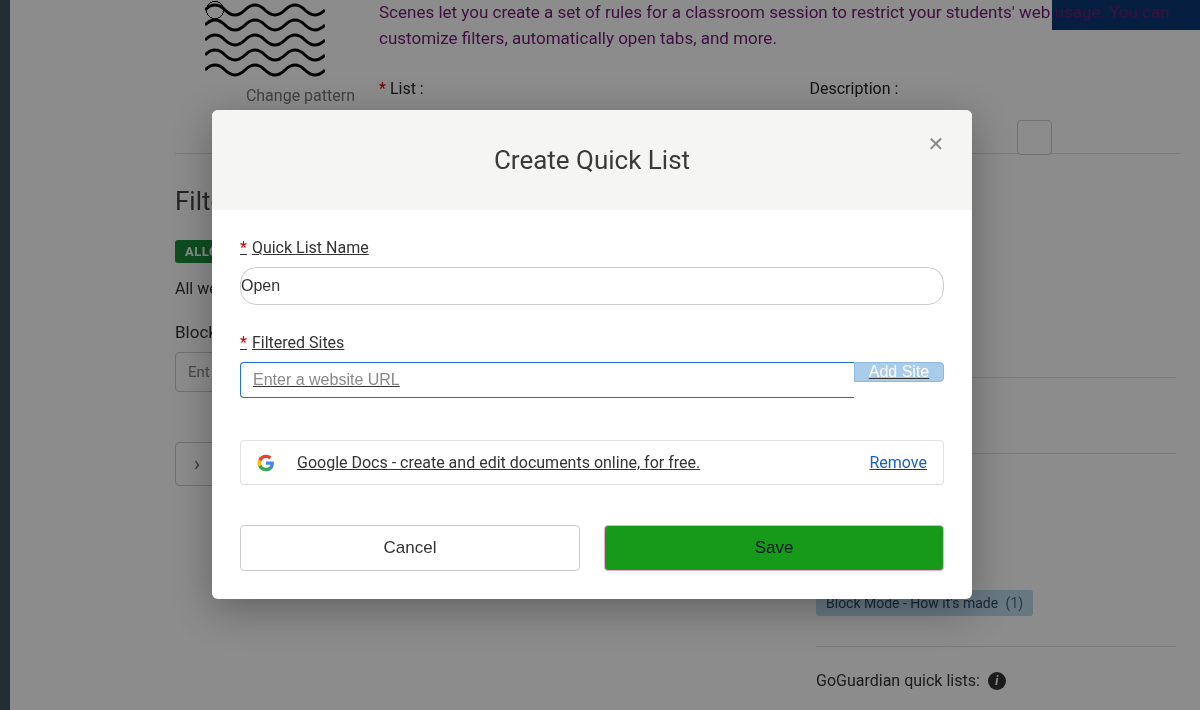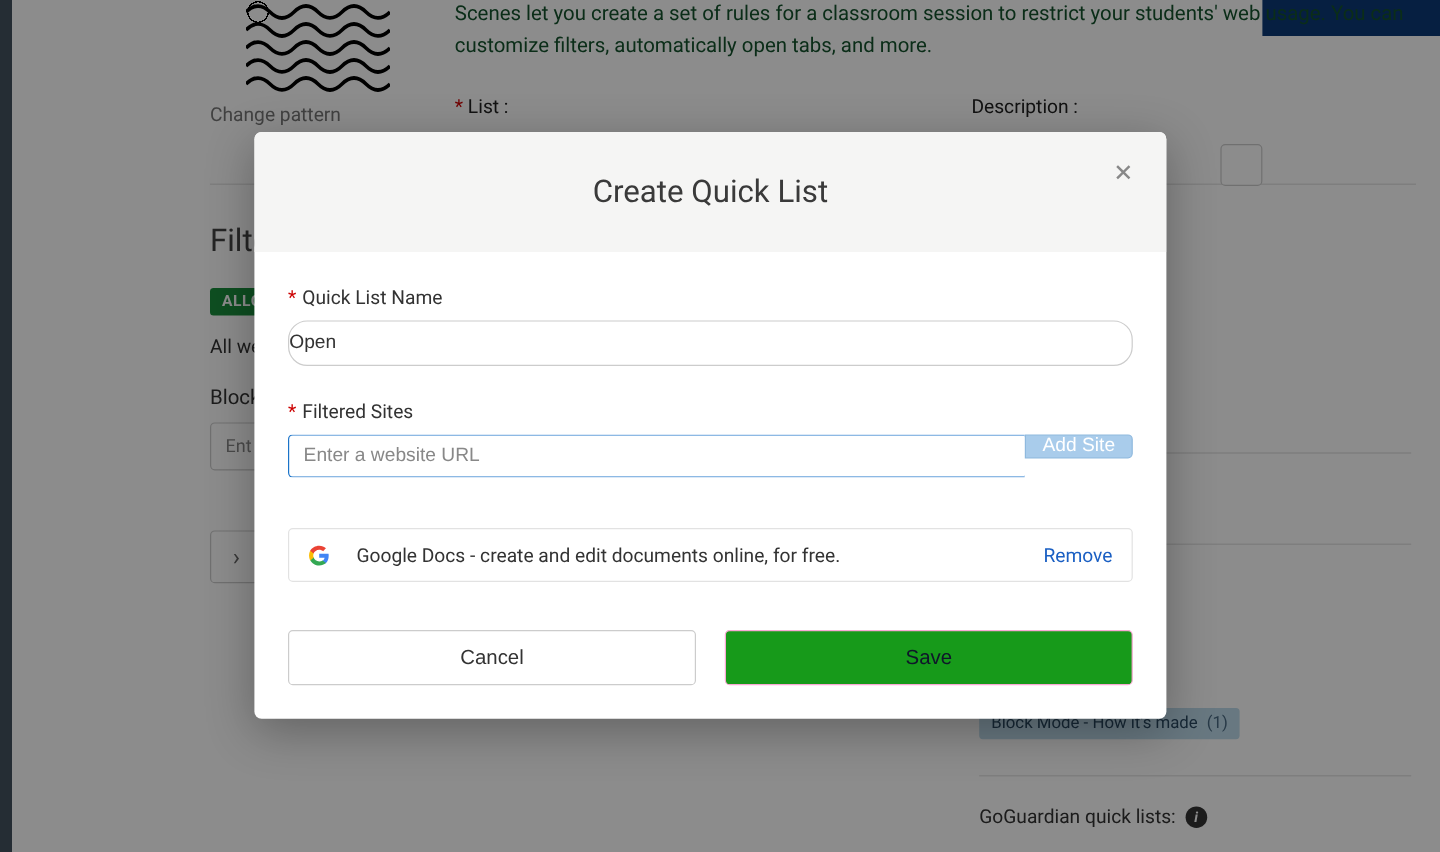--- a/index.html
+++ b/index.html
@@ -17,34 +17,34 @@
     position:absolute; left:0; top:0; width:10px; height:100%;
     background:#445260;
   }
   .content {
     position:absolute; left:175px; top:0; right:0; padding-right:20px;
   }
   .topcard {
     display:flex; gap:24px; padding:0 0 20px 0;
   }
   .pattern-box {
-    width:180px; text-align:left;
+    width:180px; text-align:right;
   }
   .pattern {
     width:120px; height:80px; margin:0 auto;
     background-image:
       radial-gradient(circle at 10px 10px, transparent 8px, #000 8px, #000 9px, transparent 9px);
     
   }
   .pattern svg { display:block; margin:0 auto; }
   .change-pattern {
     color:#777; font-size:16px; margin-top:6px;
   }
   .desc-col { flex:1; }
-  .desc-text { color:#14532d; font-size:17px; line-height:1.5; margin-bottom:28px; }
+  .desc-text { color:#701a75; font-size:17px; line-height:1.5; margin-bottom:28px; }
   .field-row { display:flex; gap:60px; }
   .field-label { color:#222; font-size:16px; display:inline-block; }
   .field-label .star { color:#c00; margin-right:4px; }
   .field-row .block { flex:1; }
   .field-outline {
     position:absolute; right:148px; top:120px;
     width:35px; height:35px;
     border:1px solid #ccc; border-radius:4px; background:#fff;
   }
   .top-right-btn {
@@ -112,21 +112,21 @@
   }
   .modal-body { padding:28px 28px 12px 28px; }
 
   .mlabel { font-size:16px; color:#333; margin-bottom:10px; }
   .mlabel .star { color:#c00; margin-right:5px; }
 
   .minput {
     width:100%; height:38px; border:1px solid #ccc; border-radius:16px;
     padding:0 0; font-size:16px; color:#333; outline:none;
   }
-  .mgroup { margin-bottom:28px; }
+  .mgroup { margin-bottom:28px;text-decoration:underline; }
 
   .url-row { display:flex; }
   .url-input {
     flex:1; height:36px; border:1px solid #1a73c9; border-right:none;
     border-top-left-radius:4px; border-bottom-left-radius:4px;
     padding:0 12px; font-size:16px; color:#888; outline:none;
   }
   .url-input::placeholder { color:#888; }
   .addsite {
     width:90px; height:20px; border:1px solid #8fb9de; background:#a9cceb;

